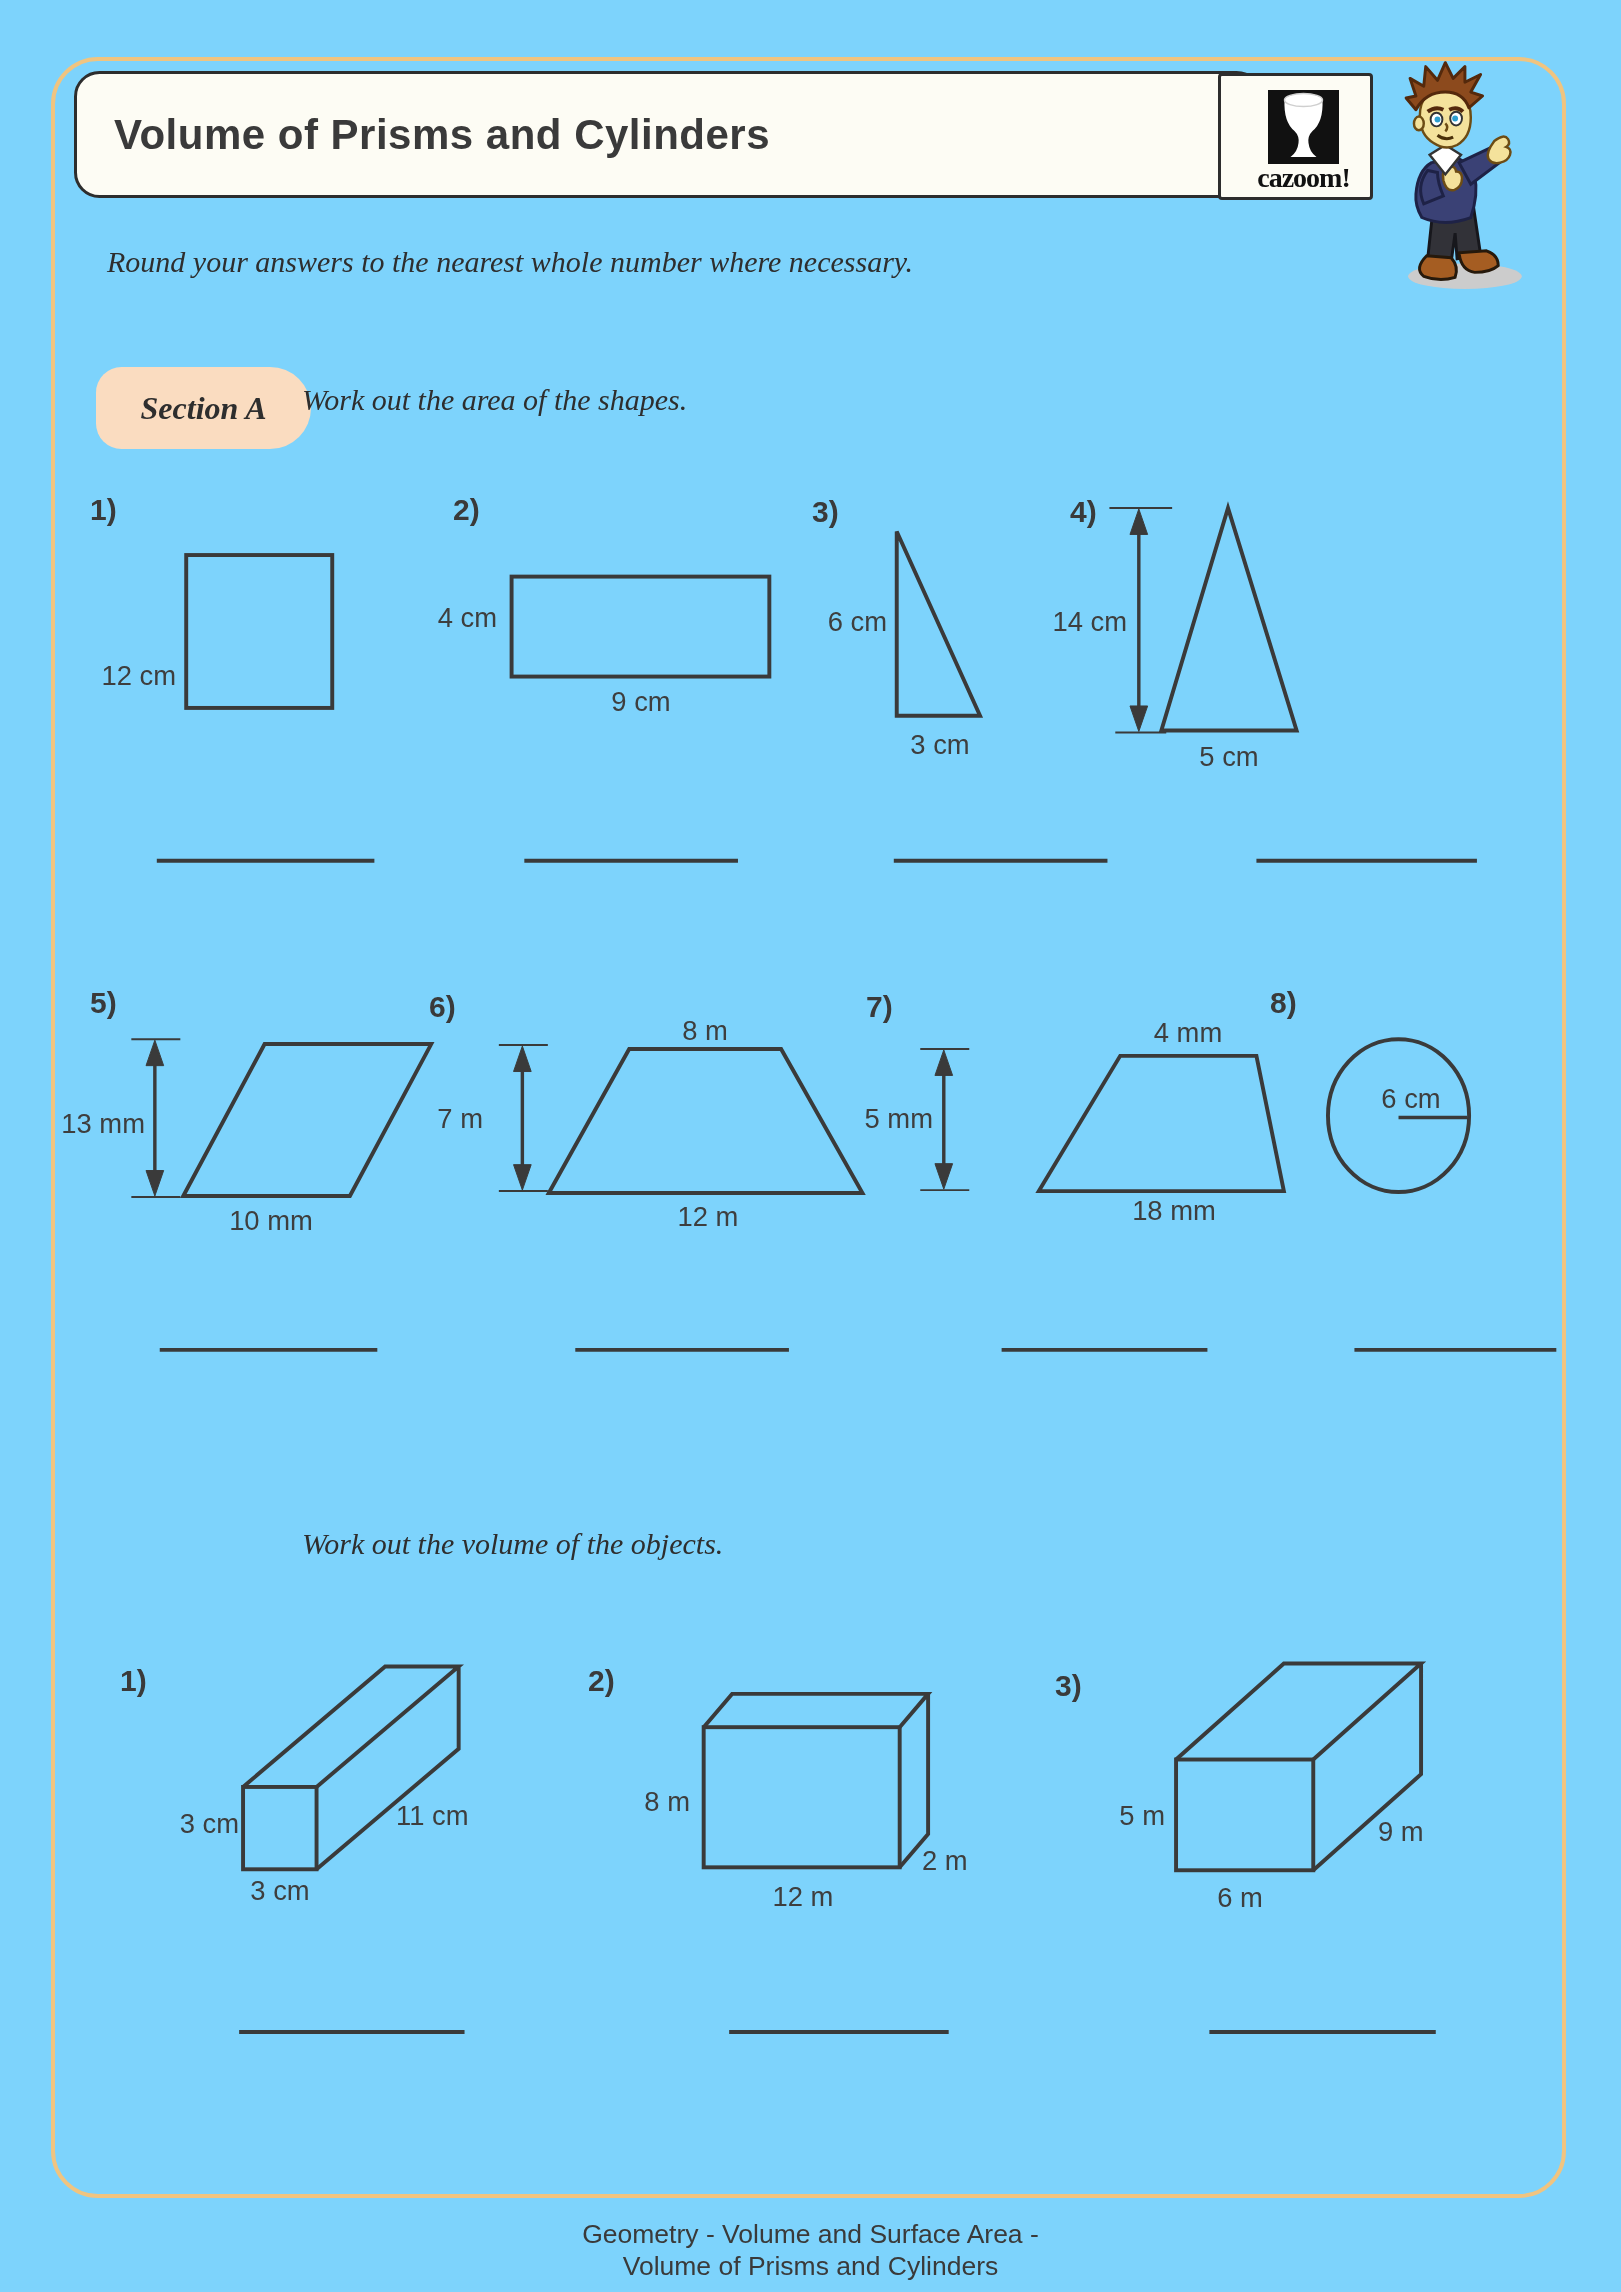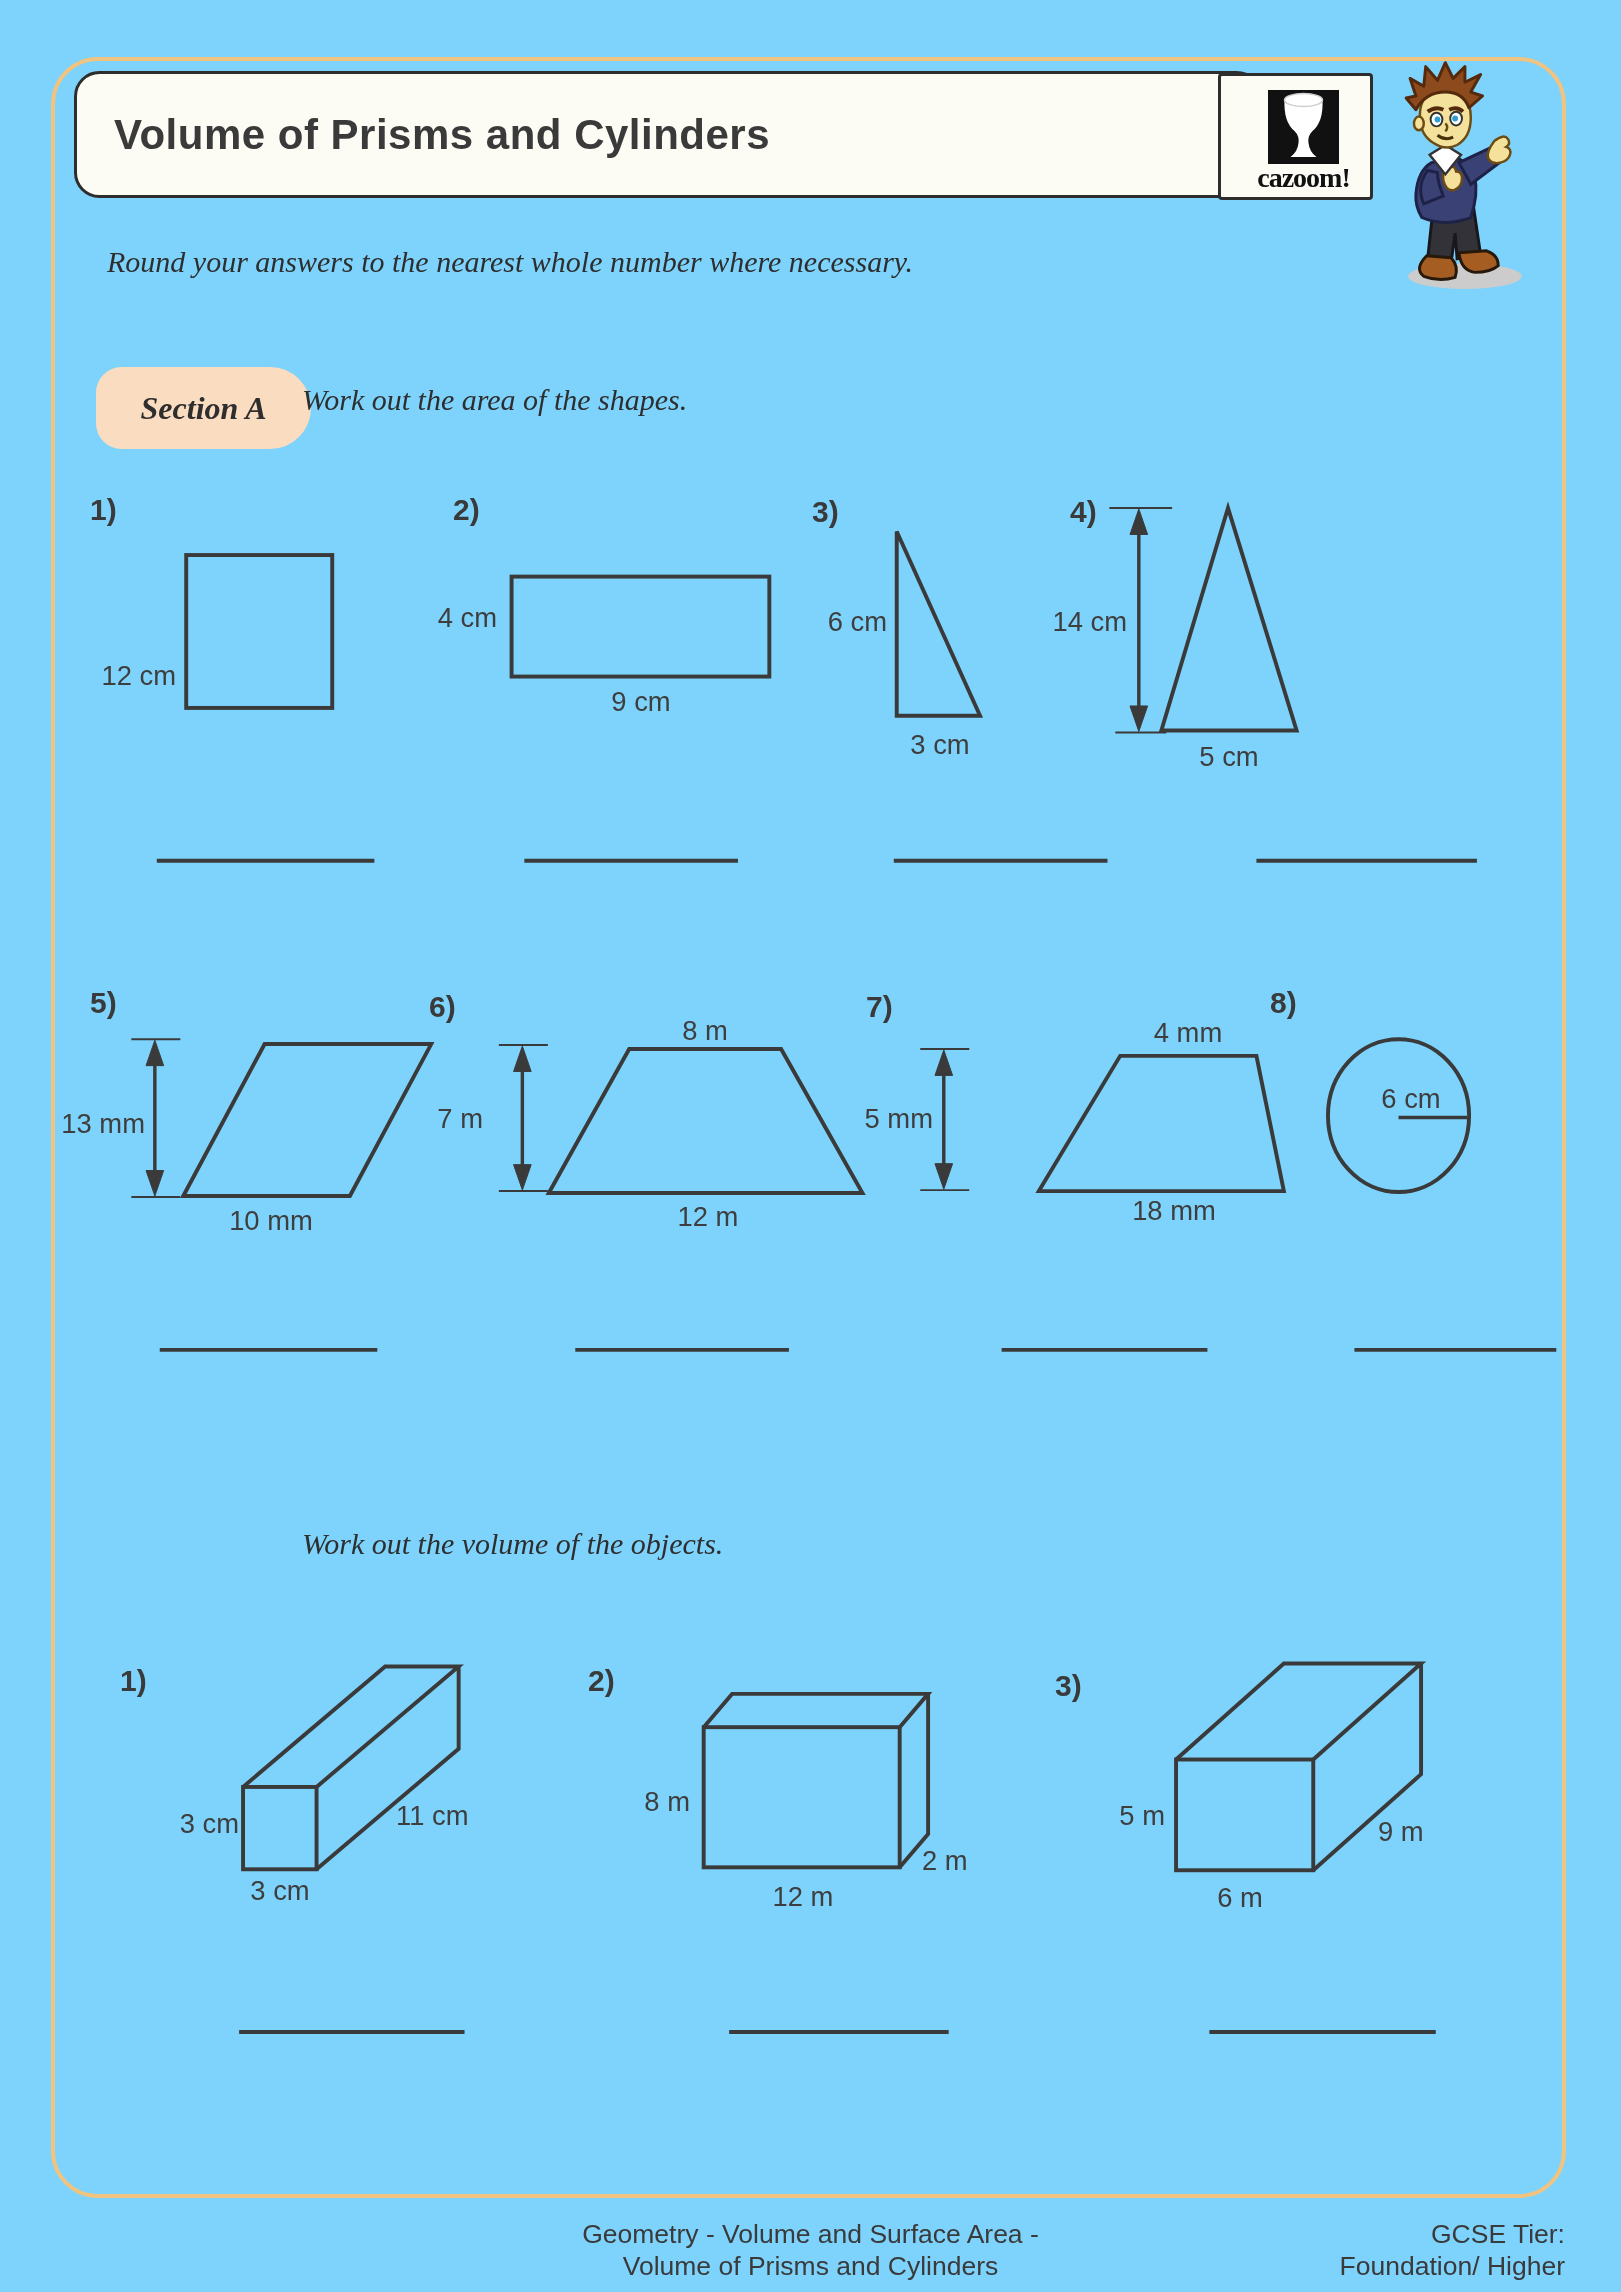--- a/index.html
+++ b/index.html
@@ -201,19 +201,15 @@
 
   <div class="qnum" style="left:1055px;top:1669px;">3)</div>
   <div class="dim" style="left:1092px;top:1800px;width:73px;text-align:right;">5 m</div>
   <div class="dim" style="left:1194px;top:1882px;width:92px;text-align:center;">6 m</div>
   <div class="dim" style="left:1378px;top:1816px;">9 m</div>
 
   <div class="footer" style="left:392px;top:2218px;width:837px;text-align:center;">
     <div>Geometry - Volume and Surface Area -</div>
     <div>Volume of Prisms and Cylinders</div>
   </div>
-  <div class="footer" style="left:1225px;top:2218px;width:340px;text-align:right;">
-    <div>GCSE Tier:</div>
-    <div>Foundation/ Higher</div>
-  </div>
 
 </div>
 
 
 </body></html>

